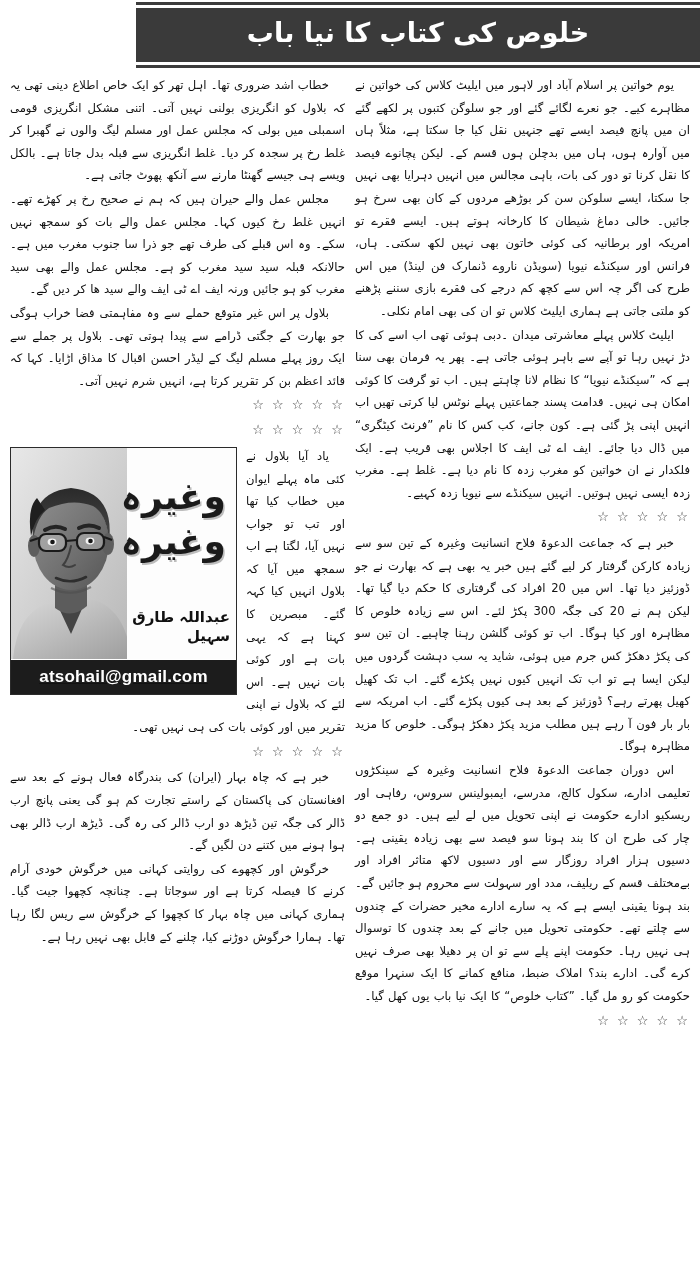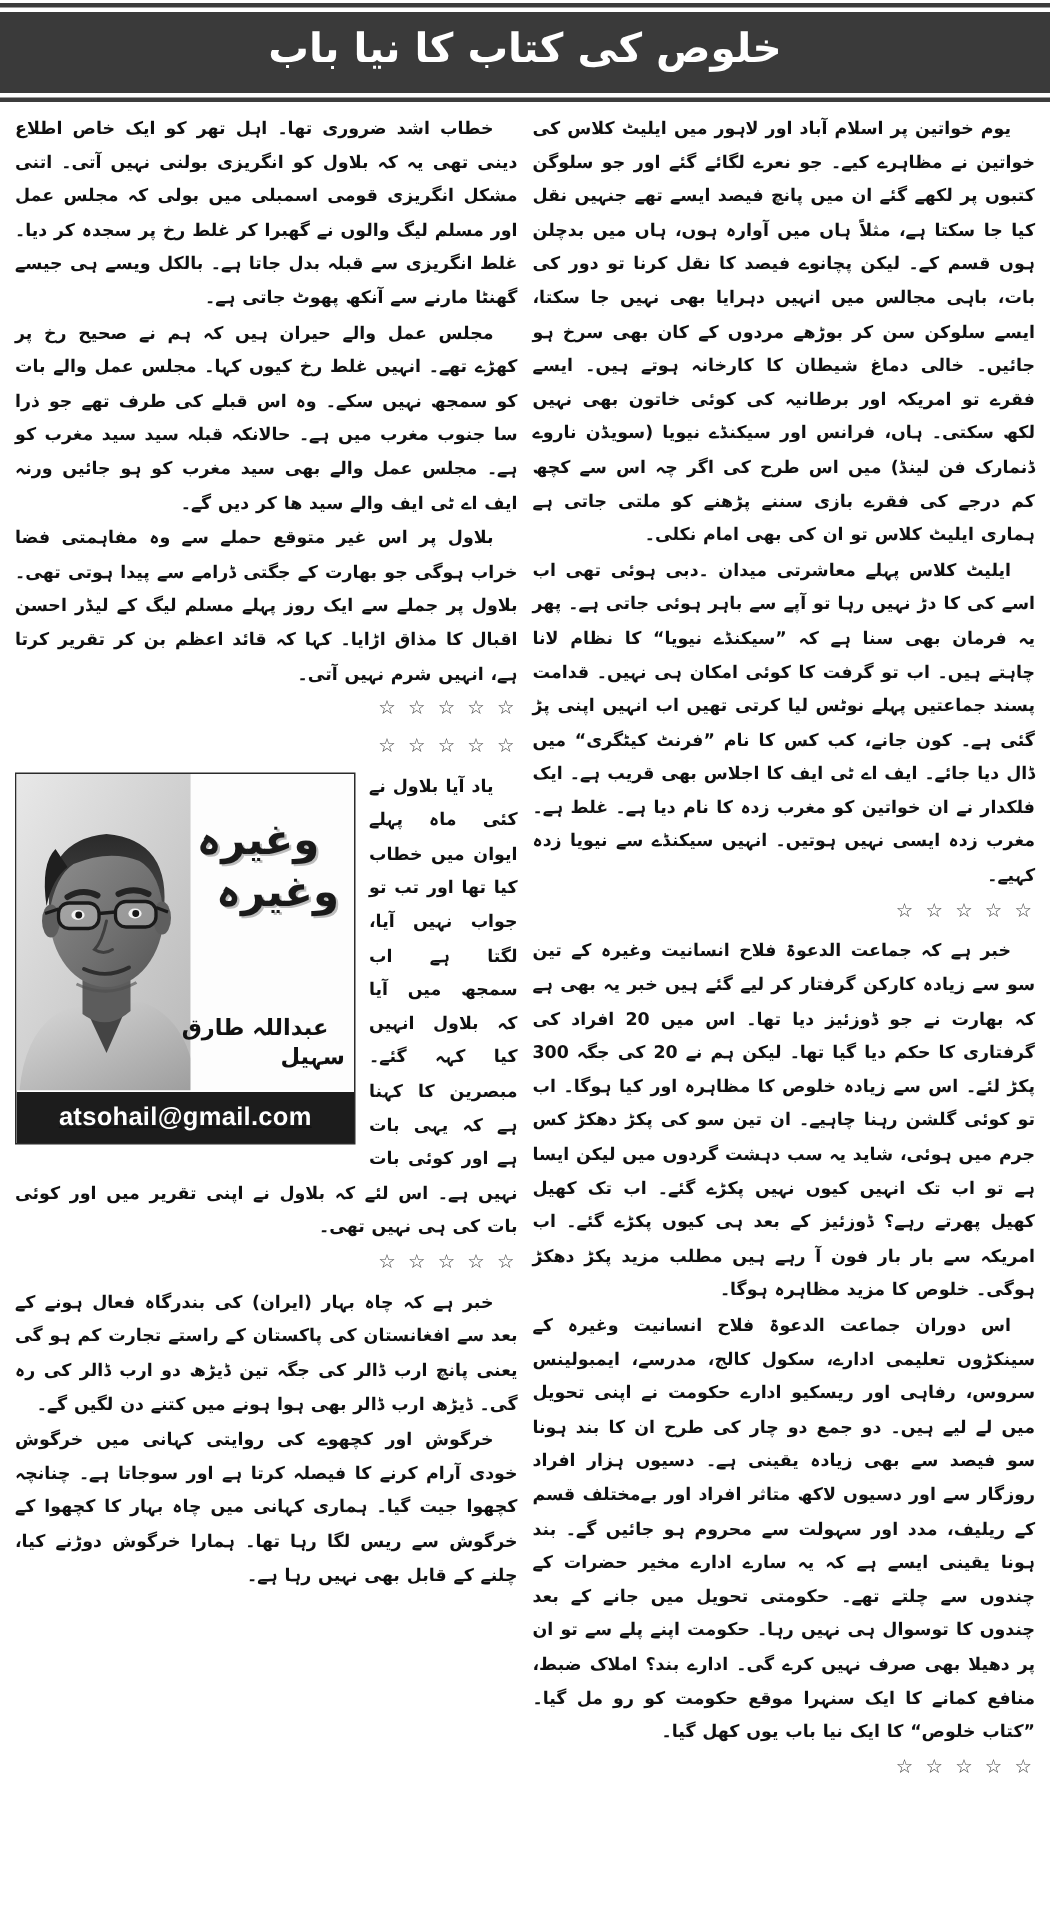--- a/index.html
+++ b/index.html
@@ -12,21 +12,21 @@
     width: 700px;
     height: 1272px;
     font-family: "DejaVu Sans", "Liberation Sans", sans-serif;
     color: #111111;
     position: relative;
     overflow: hidden;
   }
 
   
   .banner-wrap {
-    width: 700px;
+    width: 564px;
     padding: 0;
     background: #ffffff;
   }
   .banner-rule-top {
     height: 3px;
     background: #3c3c3c;
     margin: 2px 0 3px 0;
   }
   .banner-rule-bottom {
     height: 3px;
@@ -71,21 +71,20 @@
   
   .para {
     font-size: 11.6px;
     line-height: 1.95;
     margin: 0 0 1px 0;
     direction: rtl;
     text-align: justify;
     text-indent: 16px;
     word-spacing: 0.5px;
     font-family: "DejaVu Sans", "Liberation Sans", sans-serif;
-    font-weight: bold;
   }
 
   
   .sep {
     text-align: center;
     font-size: 13px;
     line-height: 1.6;
     color: #444444;
     letter-spacing: 2px;
     margin: 3px 0 4px 0;
@@ -111,36 +110,36 @@
     height: 211px;
     overflow: hidden;
     background: #fdfdfd;
   }
   
   .logo-text {
     position: absolute;
     top: 26px;
     right: 10px;
     width: 108px;
-    text-align: center;
-    font-size: 28px;
+    text-align: right;
+    font-size: 36px;
     font-weight: bold;
     line-height: 1.25;
     color: #1a1a1a;
     direction: rtl;
     text-shadow: 1.5px 1.5px 0 #bdbdbd;
     font-family: "DejaVu Sans", "Liberation Sans", sans-serif;
   }
   
   .author-name {
     position: absolute;
     bottom: 12px;
     right: 6px;
     width: 120px;
-    text-align: center;
+    text-align: right;
     font-size: 15px;
     font-weight: bold;
     color: #111111;
     direction: rtl;
     line-height: 1.3;
     font-family: "DejaVu Sans", "Liberation Sans", sans-serif;
   }
   
   .author-photo {
     position: absolute;

